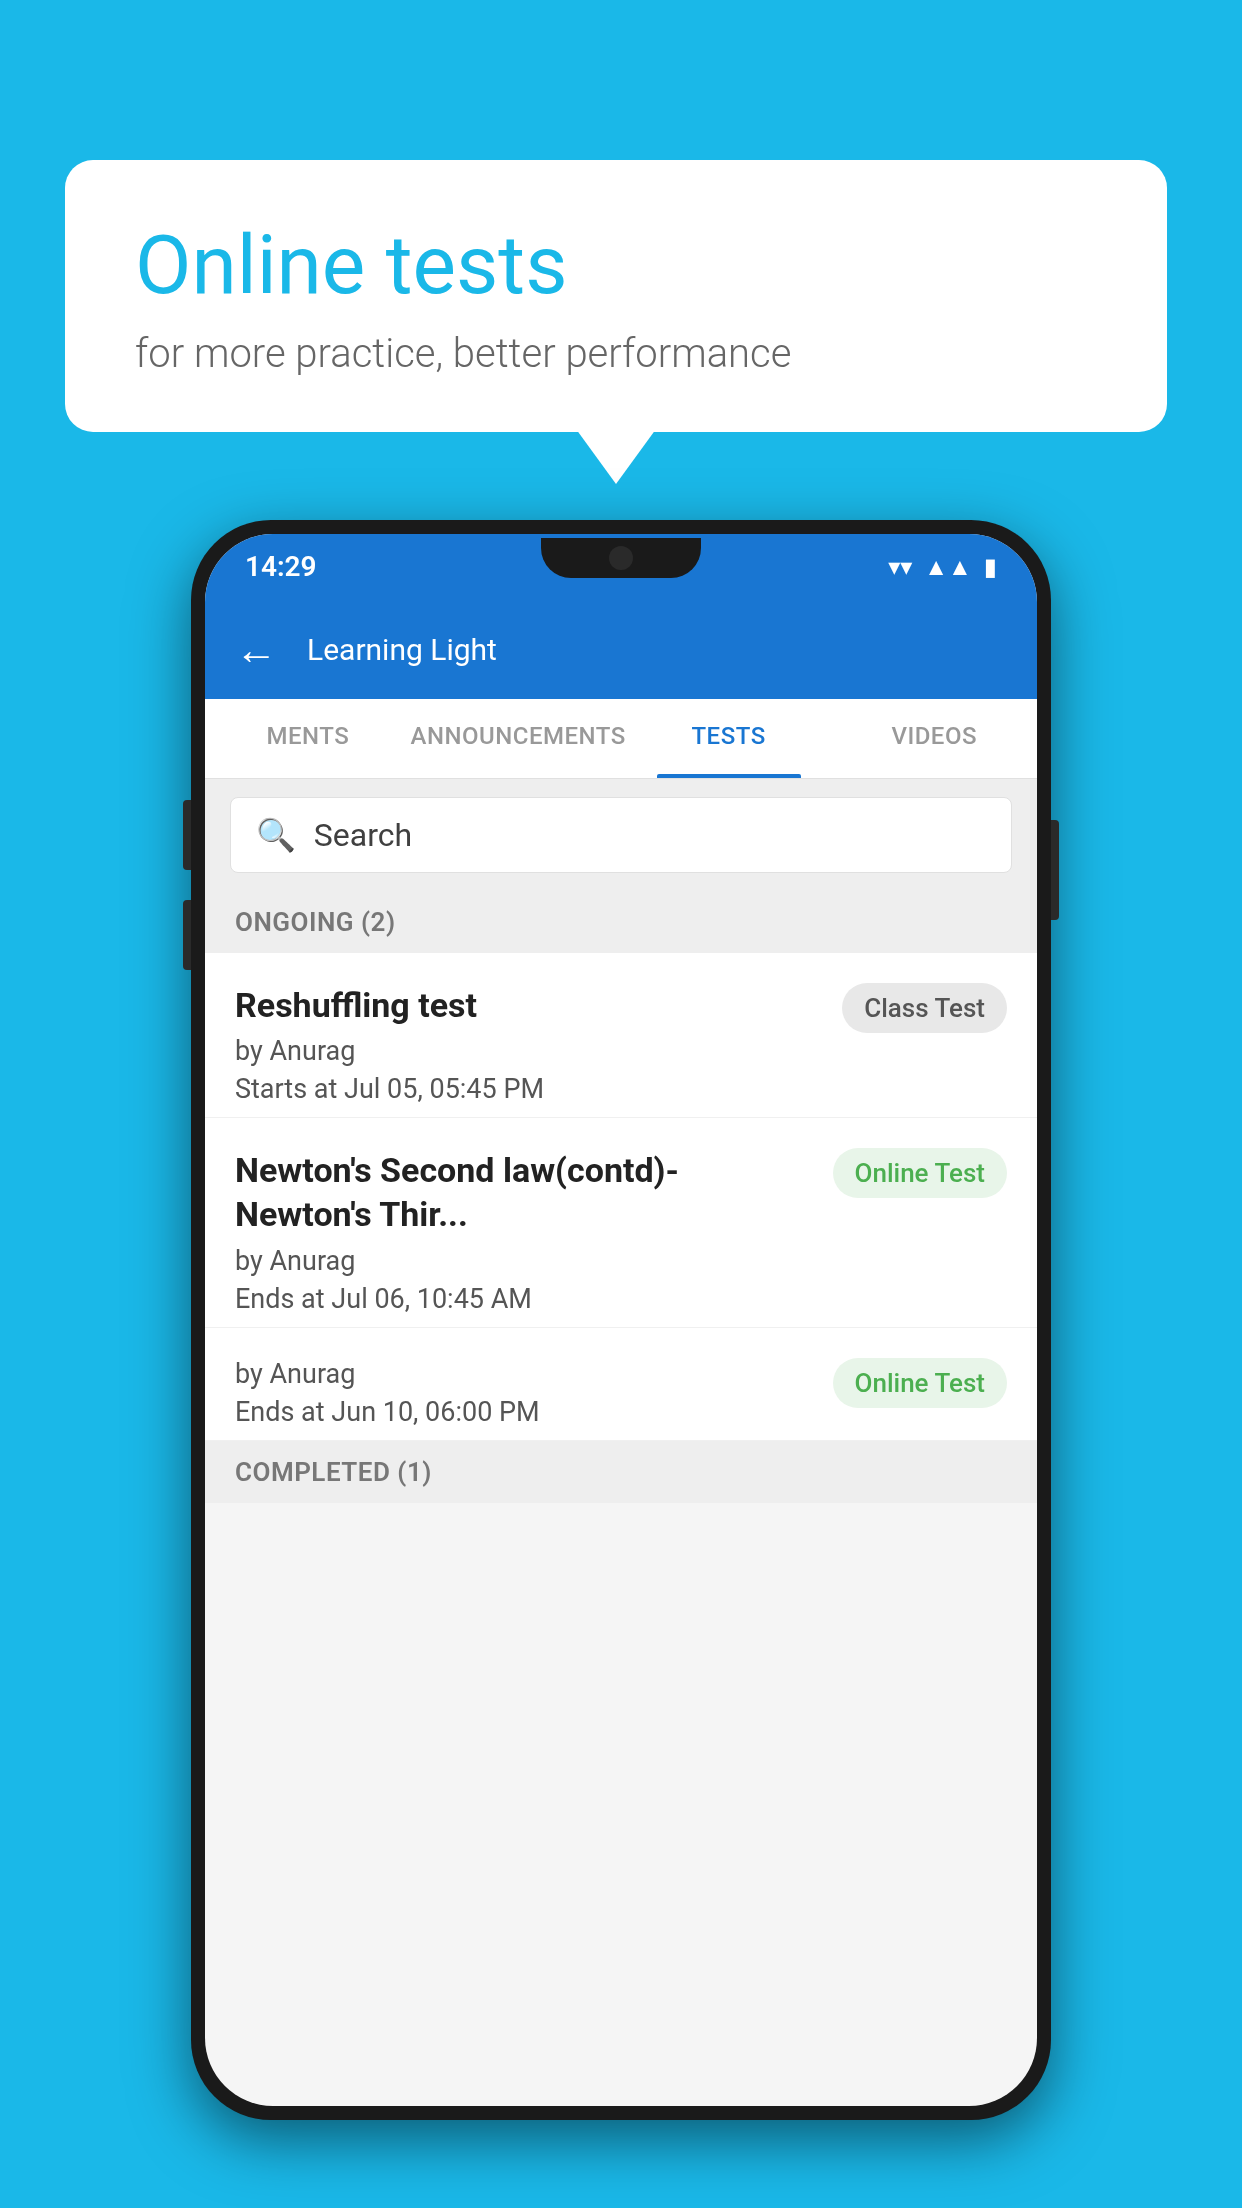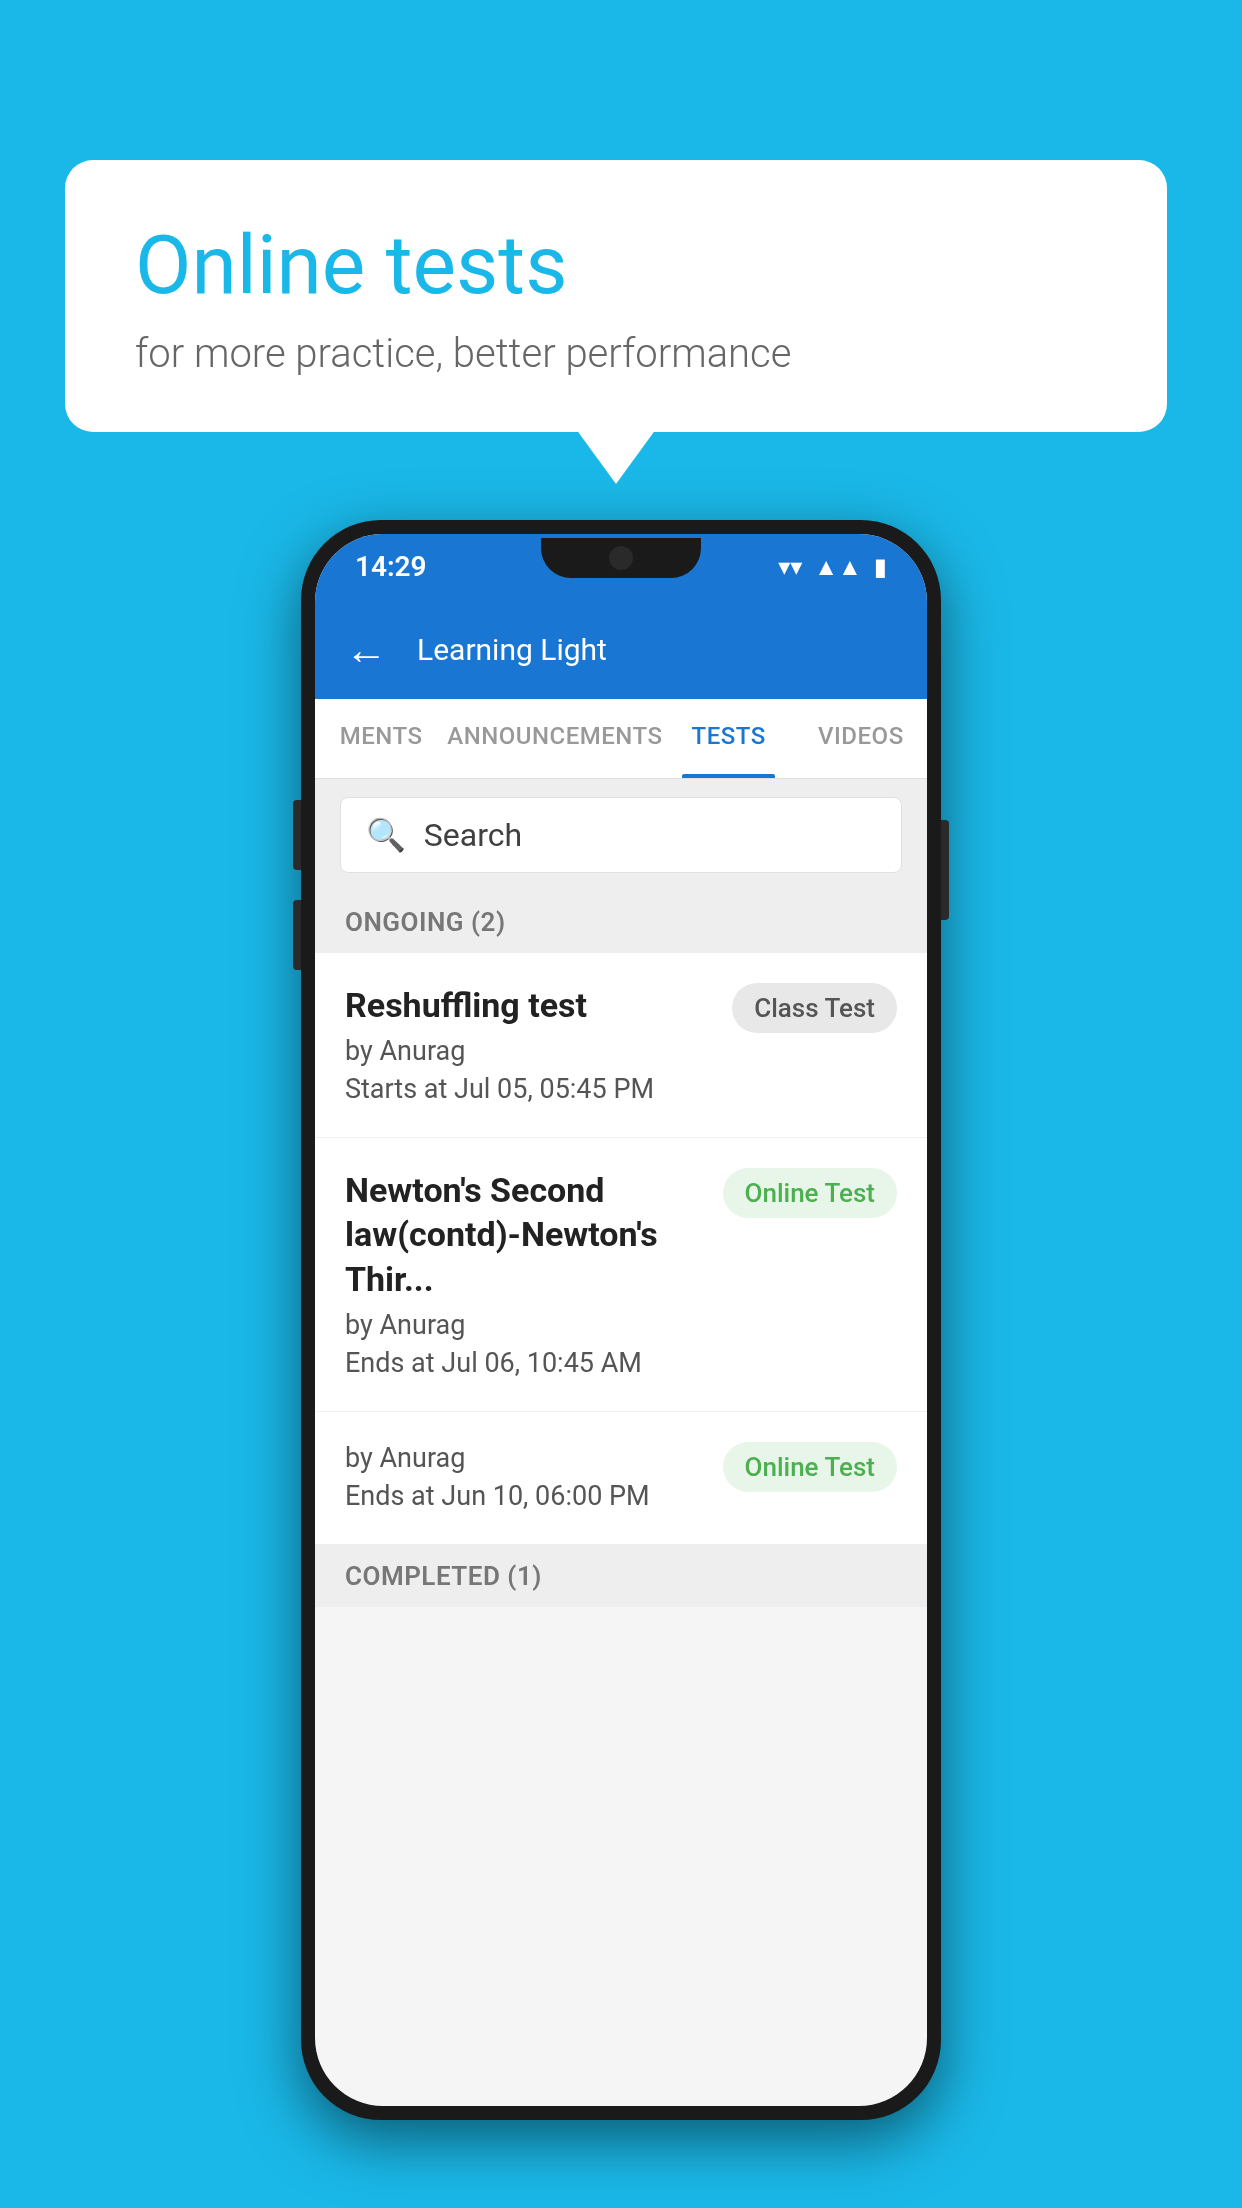--- a/index.html
+++ b/index.html
@@ -48,21 +48,21 @@
       color: #666;
       font-weight: 300;
     }
 
     
     .phone-wrapper {
       position: absolute;
       top: 520px;
       left: 50%;
       transform: translateX(-50%);
-      width: 640px;
+      width: 860px;
       height: 1600px;
     }
 
     .phone-frame {
       position: absolute;
       top: 0;
       left: 0;
       width: 100%;
       height: 100%;
       background: #1a1a1a;
@@ -216,21 +216,21 @@
       font-weight: 600;
       color: #777;
       letter-spacing: 0.5px;
     }
 
     
     .tests-list {
       background: white;
     }
     .test-item {
-      padding: 30px 30px 32px;
+      padding: 30px 30px 12px;
       border-bottom: 1px solid #f0f0f0;
       display: flex;
       align-items: flex-start;
       justify-content: flex-end;
       gap: 20px;
     }
     .test-info {
       flex: 1;
     }
     .test-name {

